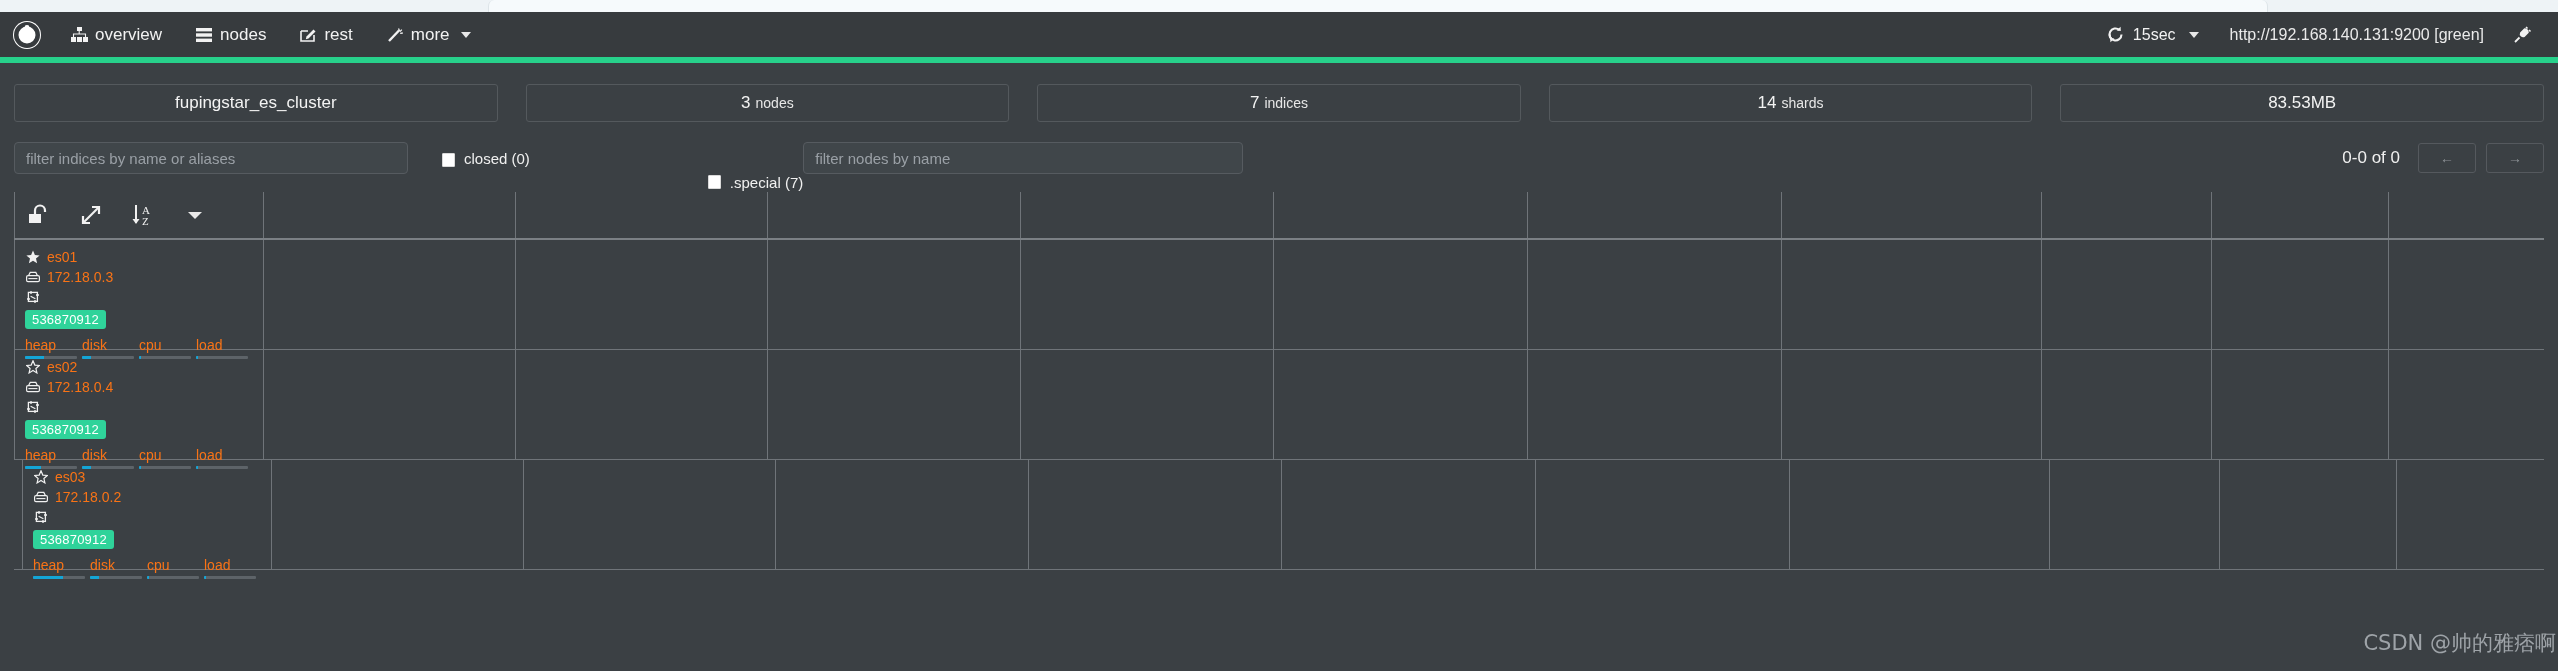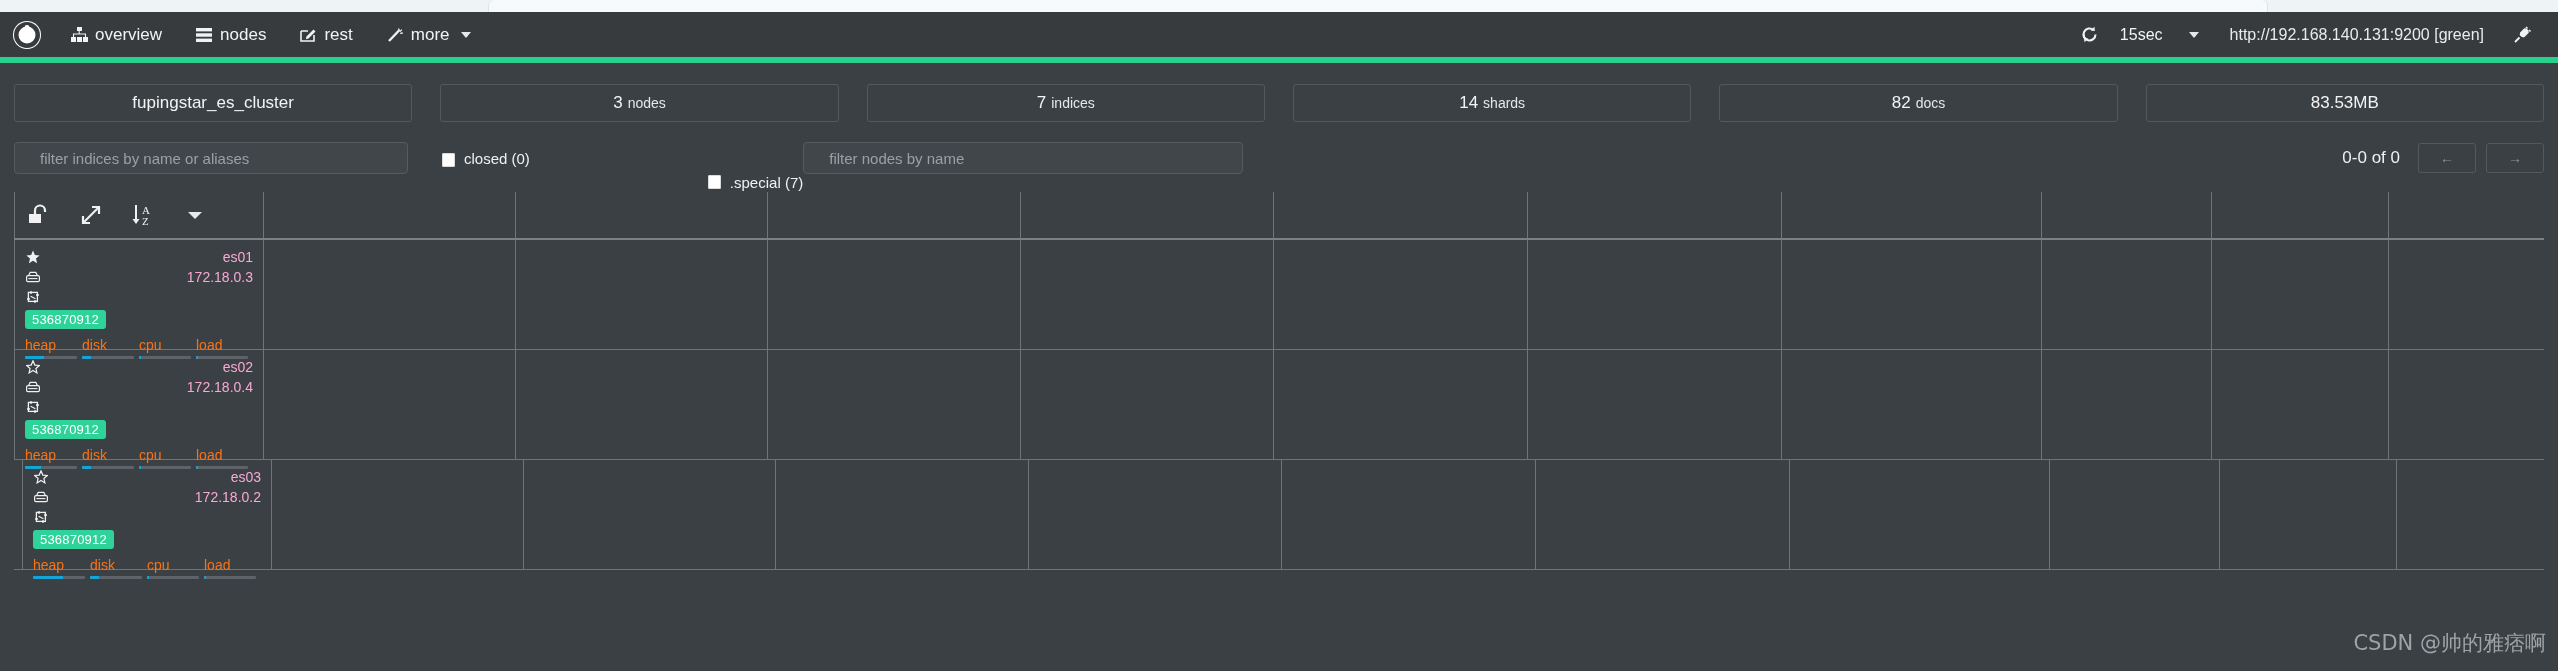--- a/index.html
+++ b/index.html
@@ -49,21 +49,21 @@
   .caret {
     display: inline-block; width: 0; height: 0; margin-left: 4px;
     border-left: 5px solid transparent; border-right: 5px solid transparent;
     border-top: 6px solid #e8e8e8;
   }
   #navbar .nav-right {
     margin-left: auto; display: flex; align-items: center; height: 45px;
     padding-right: 12px;
   }
   .nav-right .nav-item { font-size: 16px; }
-  #refresh-interval { gap: 22px; }
+  #refresh-interval { gap: 9px; }
   #cluster-url { color: #eaeaea; font-size: 16px; padding: 0 14px; cursor: default; }
   #plug-btn { padding: 0 14px; display: flex; align-items: center; cursor: pointer; }
 
   
   #health-bar {
     position: absolute; top: 57px; left: 0;
     width: 2558px; height: 6px;
     background: #27d18b;
   }
 
@@ -87,21 +87,21 @@
 
   
   #filter-row {
     position: absolute; top: 137px; left: 0;
     width: 2558px; height: 42px;
     display: flex; align-items: center; padding: 0 14px;
   }
   .filter-input {
     height: 32px; border: 1px solid #565b60; border-radius: 4px;
     background: #40464a; color: #c2c7cb; font-size: 15px;
-    padding: 0 25px; outline: none;
+    padding: 0 11px; outline: none;
     font-family: "Liberation Sans", sans-serif;
   }
   .filter-input::placeholder { color: #9aa0a6; }
   #indices-filter { width: 394px; }
   #nodes-filter { width: 440px; }
   .chk-wrap {
     display: flex; align-items: center; gap: 9px;
     color: #f0f0f0; font-size: 15px; cursor: pointer; white-space: nowrap;
   }
   .chk-box {
@@ -153,22 +153,22 @@
     padding-left: 10px; gap: 24px;
   }
   .tb-icon {
     width: 28px; height: 28px; display: flex; align-items: center; justify-content: center;
     cursor: pointer;
   }
 
   
   .node-card { padding: 7px 10px 0 10px; }
   .node-line {
-    display: flex; align-items: center; gap: 16px;
-    color: #f9a8d4; font-size: 14px; height: 20px; justify-content: space-between;
+    display: flex; align-items: center; gap: 7px;
+    color: #f97316; font-size: 14px; height: 20px;
   }
   .node-line .ico { display: inline-flex; width: 15px; height: 15px; align-items: center; justify-content: center; }
   .heap-badge {
     display: inline-block; margin-top: 3px;
     background: #2fd39a; color: #ffffff;
     font-size: 13px; padding: 2px 7px; border-radius: 3px;
     letter-spacing: .2px;
   }
   .metrics {
     display: flex; margin-top: 8px; gap: 0;
@@ -176,21 +176,21 @@
   .metric { width: 61px; }
   .metric .mlabel { color: #f97316; font-size: 14px; line-height: 16px; }
   .metric .mbar {
     margin-top: 3px; height: 3px; width: 52px; background: #5d6368; border-radius: 1px;
     position: relative; overflow: hidden;
   }
   .metric .mfill { position: absolute; left: 0; top: 0; height: 3px; background: #14a5d6; }
 
   
   #watermark {
-    position: absolute; right: 12px; bottom: 14px;
+    position: absolute; right: 2px; bottom: 14px;
     color: #9ea3a8; font-size: 21px;
     font-family: "DejaVu Sans", sans-serif;
     user-select: none;
   }
 </style>
 </head>
 <body>
 
 <div id="browser-sliver">
   <div class="tabstrip"></div>
@@ -290,24 +290,20 @@
   </div>
   <div class="stat-box">
     <span class="sbnum">7</span>
     <span class="sblabel">indices</span>
   </div>
   <div class="stat-box">
     <span class="sbnum">14</span>
     <span class="sblabel">shards</span>
   </div>
   <div class="stat-box">
-    <span class="sbnum">82</span>
-    <span class="sblabel">docs</span>
-  </div>
-  <div class="stat-box">
     <span class="sbnum">83.53MB</span>
   </div>
 </div>
 
 <div id="filter-row">
   <input class="filter-input" id="indices-filter" type="text" placeholder="filter indices by name or aliases" style="">
 
   <label class="chk-wrap" id="chk-closed">
     <span class="chk-box"></span>
     <span>closed (0)</span>

